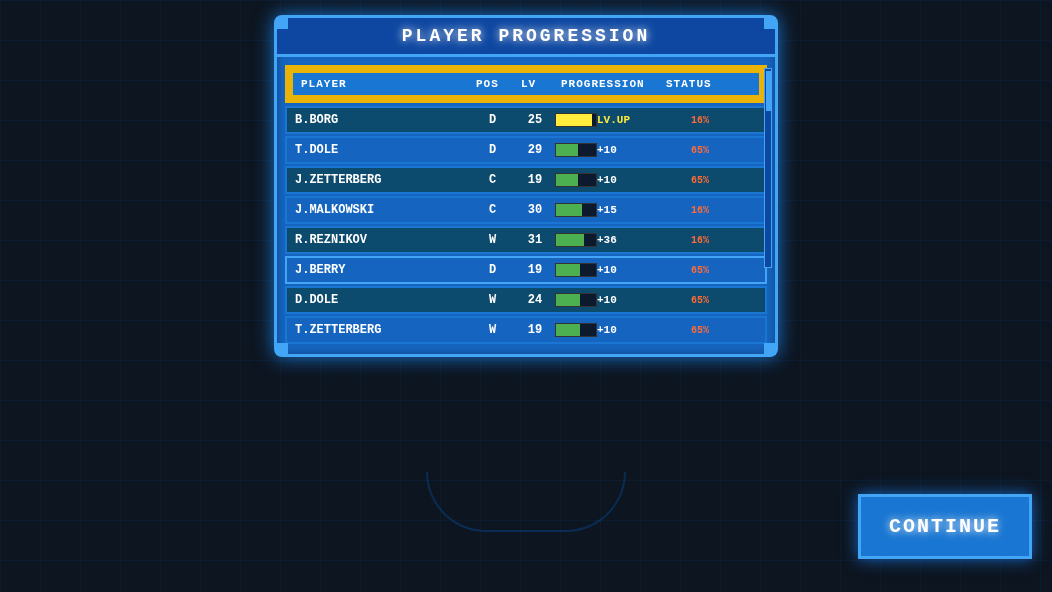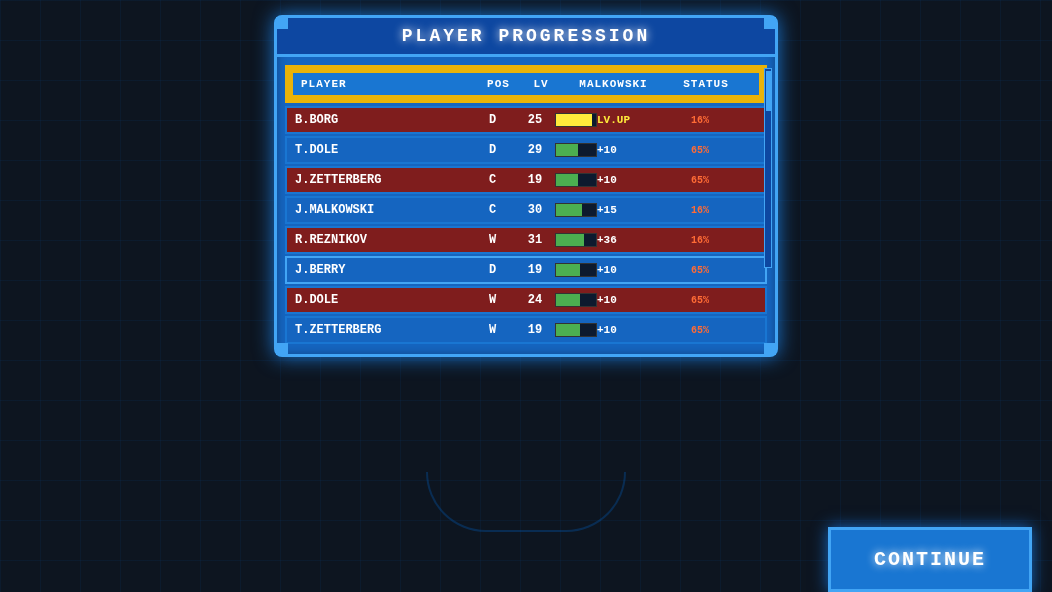--- a/index.html
+++ b/index.html
@@ -102,30 +102,29 @@
       border: 8px solid #eab308;
       margin-bottom: 3px;
       padding: 5px 8px;
     }
 
     .header-cell {
       color: #ffffff;
       font-size: 11px;
       font-weight: bold;
       letter-spacing: 1px;
-      text-align: center;
       font-family: 'Courier New', monospace;
     }
     .header-cell:first-child { text-align: left; }
 
     
     .player-row {
       display: grid;
       grid-template-columns: 175px 45px 40px 105px 80px;
-      background: #7f1d1d;
+      background: #0c4a6e;
       border: 2px solid #1976d2;
       margin-bottom: 2px;
       padding: 5px 8px;
       align-items: center;
     }
 
     .player-row.highlighted {
       background: #1a237e;
       border-color: #42a5f5;
     }
@@ -205,29 +204,29 @@
     .scroll-thumb {
       width: 6px;
       height: 40px;
       background: #42a5f5;
       margin: 2px 1px;
     }
 
     
     .continue-btn {
       position: absolute;
-      bottom: 0;
+      bottom: 33px;
       right: 20px;
       background: #1976d2;
       border: 3px solid #42a5f5;
       color: #ffffff;
       font-size: 20px;
       font-weight: bold;
       letter-spacing: 2px;
-      padding: 18px 43px;
+      padding: 18px 28px;
       cursor: pointer;
       font-family: 'Courier New', monospace;
       text-shadow: 0 0 8px #fff;
       box-shadow: 0 0 15px #1565c0;
       transition: background 0.1s;
     }
 
     
     .panel-corner {
       position: absolute;
@@ -271,21 +270,21 @@
   <div class="title-bar">
     <span class="title-text">PLAYER PROGRESSION</span>
   </div>
 
   <div class="progression-table">
 
     <div class="table-header">
       <div class="header-cell">PLAYER</div>
       <div class="header-cell">POS</div>
       <div class="header-cell">LV</div>
-      <div class="header-cell">MALKOWSKI</div>
+      <div class="header-cell">PROGRESSION</div>
       <div class="header-cell">STATUS</div>
     </div>
 
     <div id="player-rows">
         <div class="player-row">
       <div class="cell player-name">B.BORG</div>
       <div class="cell pos">D</div>
       <div class="cell lv">25</div>
       <div class="cell">
         <div class="xp-container">

